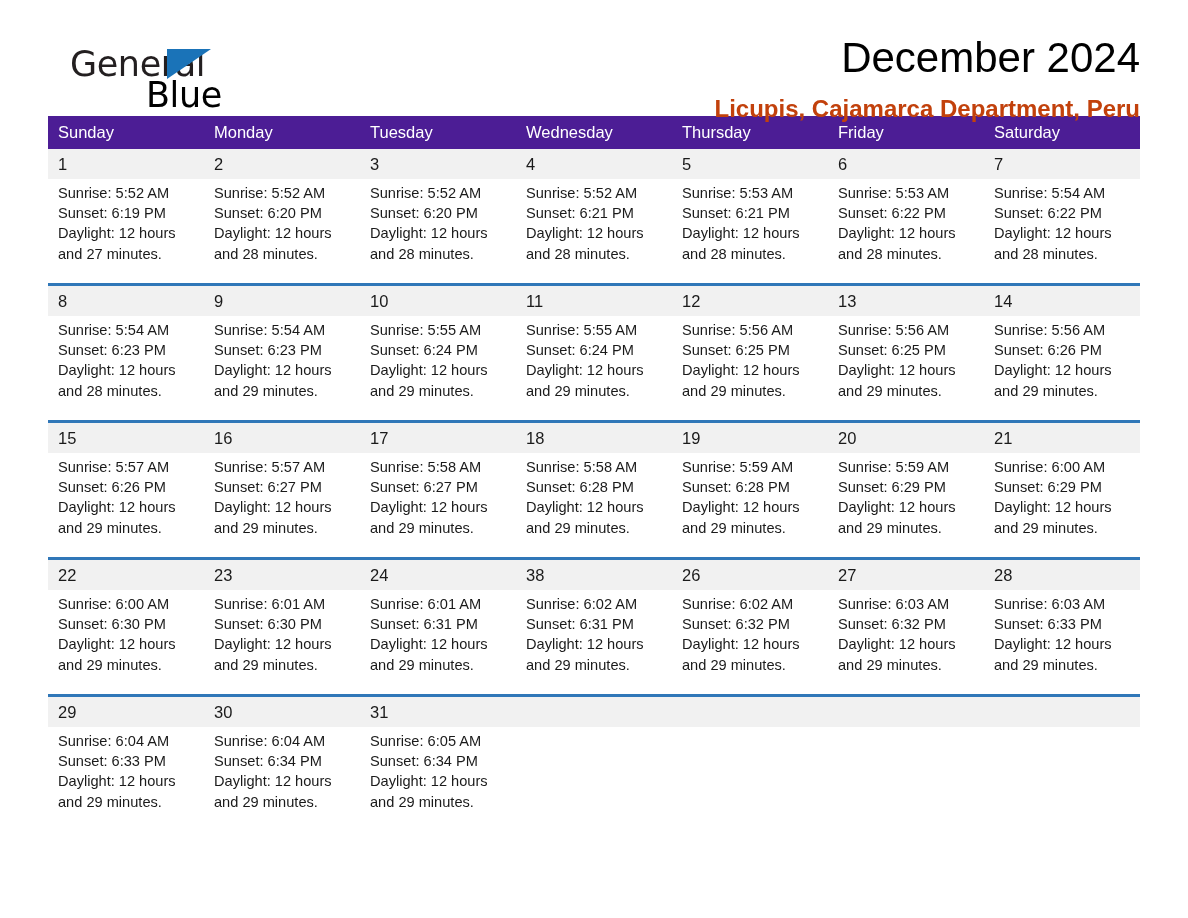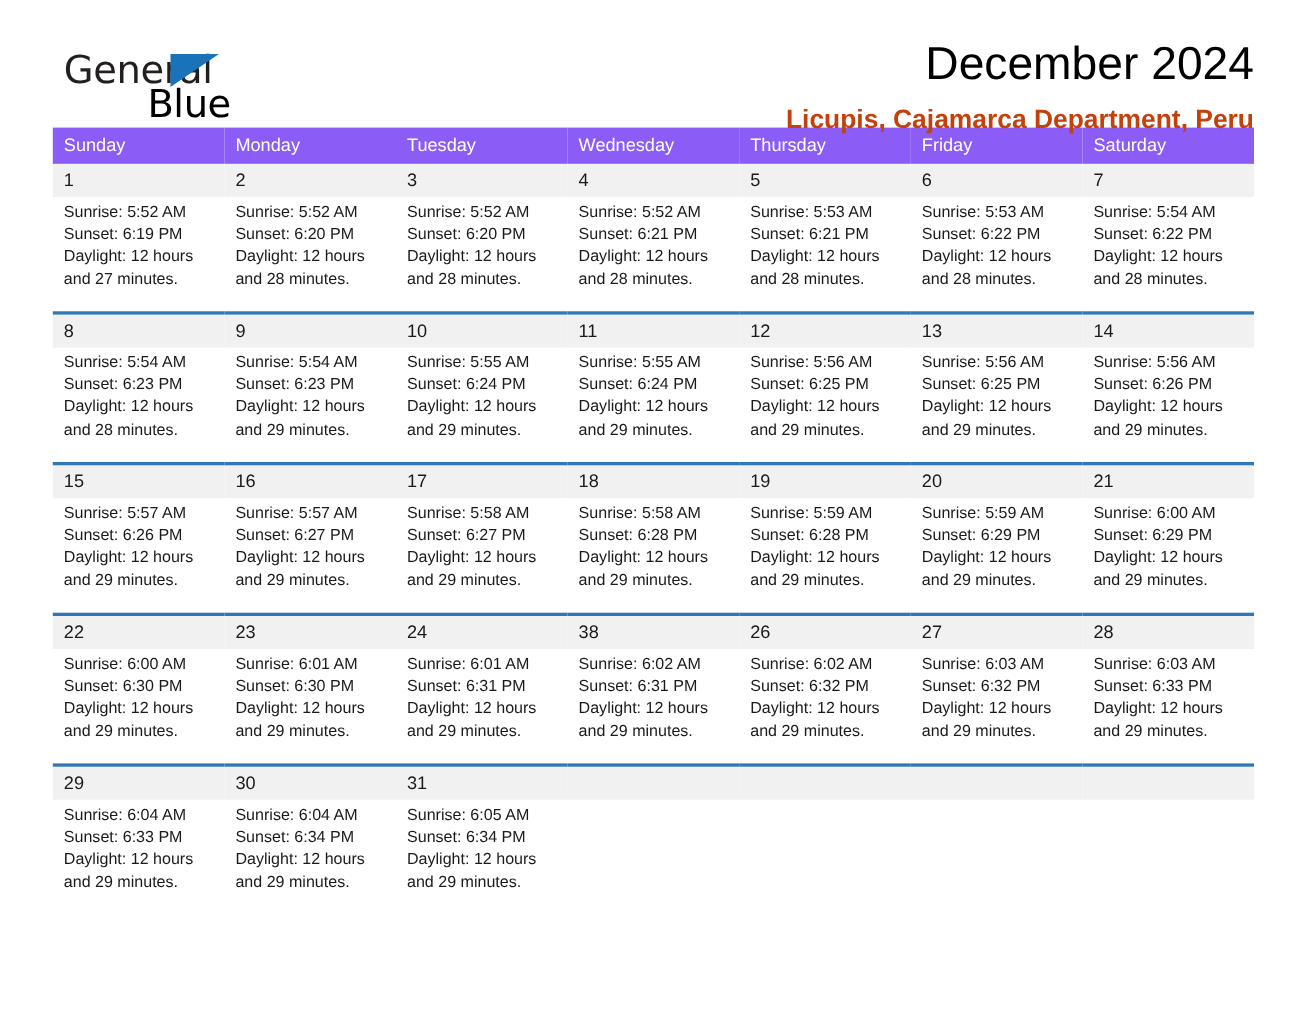--- a/index.html
+++ b/index.html
@@ -22,21 +22,21 @@
     padding: 0 48px;
   }
 
   
   .topbar {
     position: relative;
     height: 110px;
   }
   .brand {
     position: absolute;
-    left: 10px;
+    left: 22px;
     top: 44px;
     width: 200px;
     height: 70px;
   }
   .brand-general {
     position: absolute;
     left: 0;
     top: 0;
     font-size: 35px;
     line-height: 40px;
@@ -90,21 +90,21 @@
   }
 
   
   .calendar {
     width: 1092px;
     border-collapse: collapse;
     table-layout: fixed;
     margin-top: 6px;
   }
   .calendar th {
-    background: #8b5cf6;
+    background: #4c1d95;
     color: #ffffff;
     font-weight: 400;
     font-size: 16.5px;
     text-align: left;
     padding: 7px 0 7px 10px;
     height: 17px;
     border: none;
   }
   .calendar td {
     vertical-align: top;

